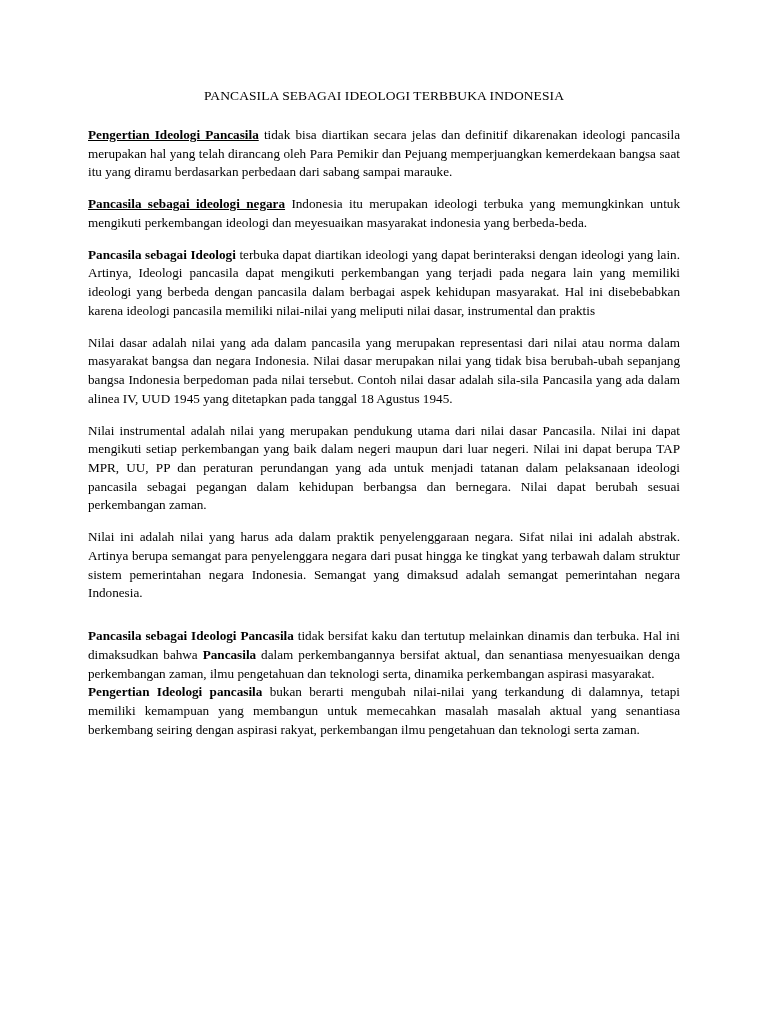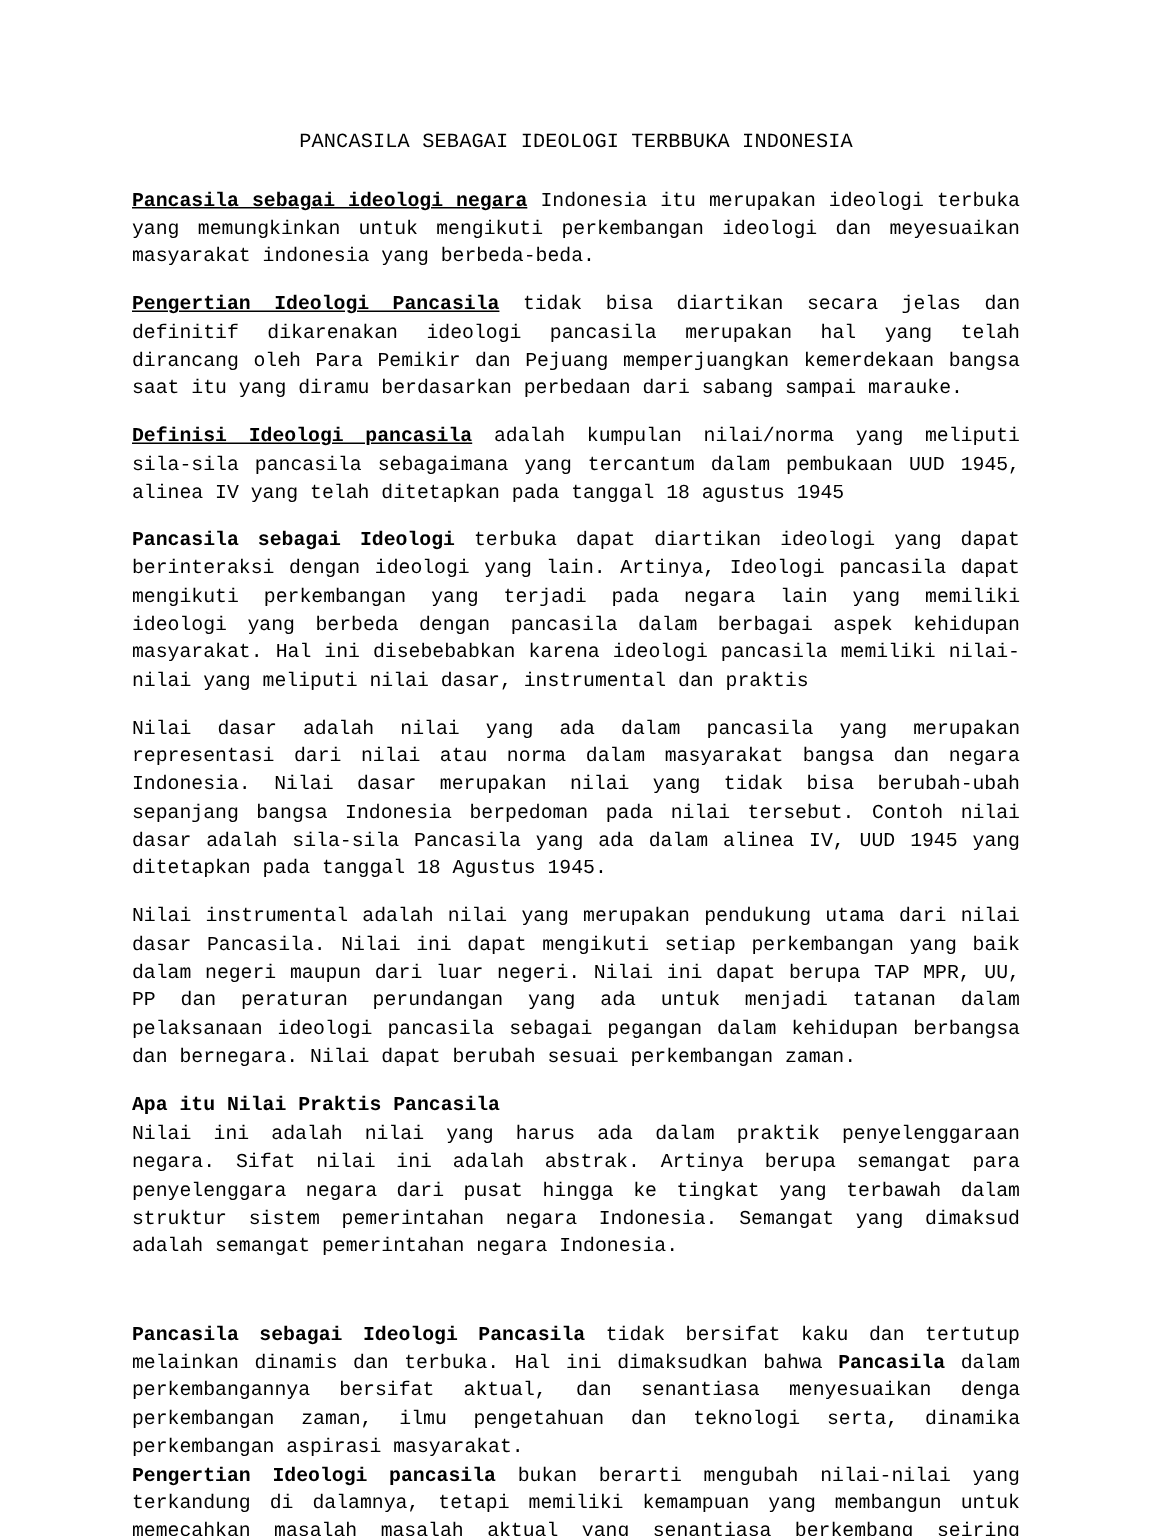--- a/index.html
+++ b/index.html
@@ -13,21 +13,20 @@
     font-family: "Liberation Serif", serif;
     color: #000000;
     -webkit-font-smoothing: antialiased;
   }
   .page {
     box-sizing: border-box;
     width: 768px;
     height: 1024px;
     padding: 88px 88px 0 88px;
     position: relative;
-    font-family: Liberation Mono, monospace;
   }
   .doc-title {
     text-align: center;
     font-size: 13.5px;
     letter-spacing: 0.1px;
     margin: 0 0 22px 0;
     font-weight: normal;
   }
   p {
     margin: 0 0 13px 0;
@@ -48,56 +47,52 @@
   .heading {
     font-weight: bold;
     font-size: 13.2px;
     line-height: 1.42;
     margin: 0 0 1px 0;
   }
   .block {
     margin-bottom: 13px;
   }
   .spacer-top {
-    margin-top: 40px;
+    margin-top: 24px;
   }
 </style>
 </head>
 <body>
 
 <div class="page">
 
   <h1 class="doc-title">PANCASILA SEBAGAI IDEOLOGI TERBBUKA INDONESIA</h1>
 
   <p>
-    <span class="lead-ul">Pancasila sebagai ideologi negara</span><span> Indonesia itu merupakan ideologi terbuka yang memungkinkan untuk mengikuti perkembangan ideologi dan meyesuaikan masyarakat indonesia yang berbeda-beda.</span>
-  </p>
-
-  <p>
     <span class="lead-ul">Pengertian Ideologi Pancasila</span><span> tidak bisa diartikan secara jelas dan definitif dikarenakan ideologi pancasila merupakan hal yang telah dirancang oleh Para Pemikir dan Pejuang memperjuangkan kemerdekaan bangsa saat itu yang diramu berdasarkan perbedaan dari sabang sampai marauke.</span>
   </p>
 
   <p>
-    <span class="lead-ul">Definisi Ideologi pancasila</span><span> adalah kumpulan nilai/norma yang meliputi sila-sila pancasila sebagaimana yang tercantum dalam pembukaan UUD 1945, alinea IV yang telah ditetapkan pada tanggal 18 agustus 1945</span>
+    <span class="lead-ul">Pancasila sebagai ideologi negara</span><span> Indonesia itu merupakan ideologi terbuka yang memungkinkan untuk mengikuti perkembangan ideologi dan meyesuaikan masyarakat indonesia yang berbeda-beda.</span>
   </p>
+
 
   <p>
     <span class="lead-b">Pancasila sebagai Ideologi</span><span> terbuka dapat diartikan ideologi yang dapat berinteraksi dengan ideologi yang lain. Artinya, Ideologi pancasila dapat mengikuti perkembangan yang terjadi pada negara lain yang memiliki ideologi yang berbeda dengan pancasila dalam berbagai aspek kehidupan masyarakat. Hal ini disebebabkan karena ideologi pancasila memiliki nilai-nilai yang meliputi nilai dasar, instrumental dan praktis</span>
   </p>
 
   <div class="block">
     <p class="tight">Nilai dasar adalah nilai yang ada dalam pancasila yang merupakan representasi dari nilai atau norma dalam masyarakat bangsa dan negara Indonesia. Nilai dasar merupakan nilai yang tidak bisa berubah-ubah sepanjang bangsa Indonesia berpedoman pada nilai tersebut. Contoh nilai dasar adalah sila-sila Pancasila yang ada dalam alinea IV, UUD 1945 yang ditetapkan pada tanggal 18 Agustus 1945.</p>
   </div>
 
   <div class="block">
     <p class="tight">Nilai instrumental adalah nilai yang merupakan pendukung utama dari nilai dasar Pancasila. Nilai ini dapat mengikuti setiap perkembangan yang baik dalam negeri maupun dari luar negeri. Nilai ini dapat berupa TAP MPR, UU, PP dan peraturan perundangan yang ada untuk menjadi tatanan dalam pelaksanaan ideologi pancasila sebagai pegangan dalam kehidupan berbangsa dan bernegara. Nilai dapat berubah sesuai perkembangan zaman.</p>
   </div>
 
   <div class="block">
-    <div class="heading">Apa itu Nilai Praktis Pancasila</div>
     <p class="tight">Nilai ini adalah nilai yang harus ada dalam praktik penyelenggaraan negara. Sifat nilai ini adalah abstrak. Artinya berupa semangat para penyelenggara negara dari pusat hingga ke tingkat yang terbawah dalam struktur sistem pemerintahan negara Indonesia. Semangat yang dimaksud adalah semangat pemerintahan negara Indonesia.</p>
   </div>
 
   <p class="spacer-top tight">
     <span class="lead-b">Pancasila sebagai Ideologi Pancasila</span><span> tidak bersifat kaku dan tertutup melainkan dinamis dan terbuka. Hal ini dimaksudkan bahwa </span><span class="lead-b">Pancasila</span><span> dalam perkembangannya bersifat aktual, dan senantiasa menyesuaikan denga perkembangan zaman, ilmu pengetahuan dan teknologi serta, dinamika perkembangan aspirasi masyarakat.</span>
   </p>
 
   <p>
     <span class="lead-b">Pengertian Ideologi pancasila</span><span> bukan berarti mengubah nilai-nilai yang terkandung di dalamnya, tetapi memiliki kemampuan yang membangun untuk memecahkan masalah masalah aktual yang senantiasa berkembang seiring dengan aspirasi rakyat, perkembangan ilmu pengetahuan dan teknologi serta zaman.</span>
   </p>

